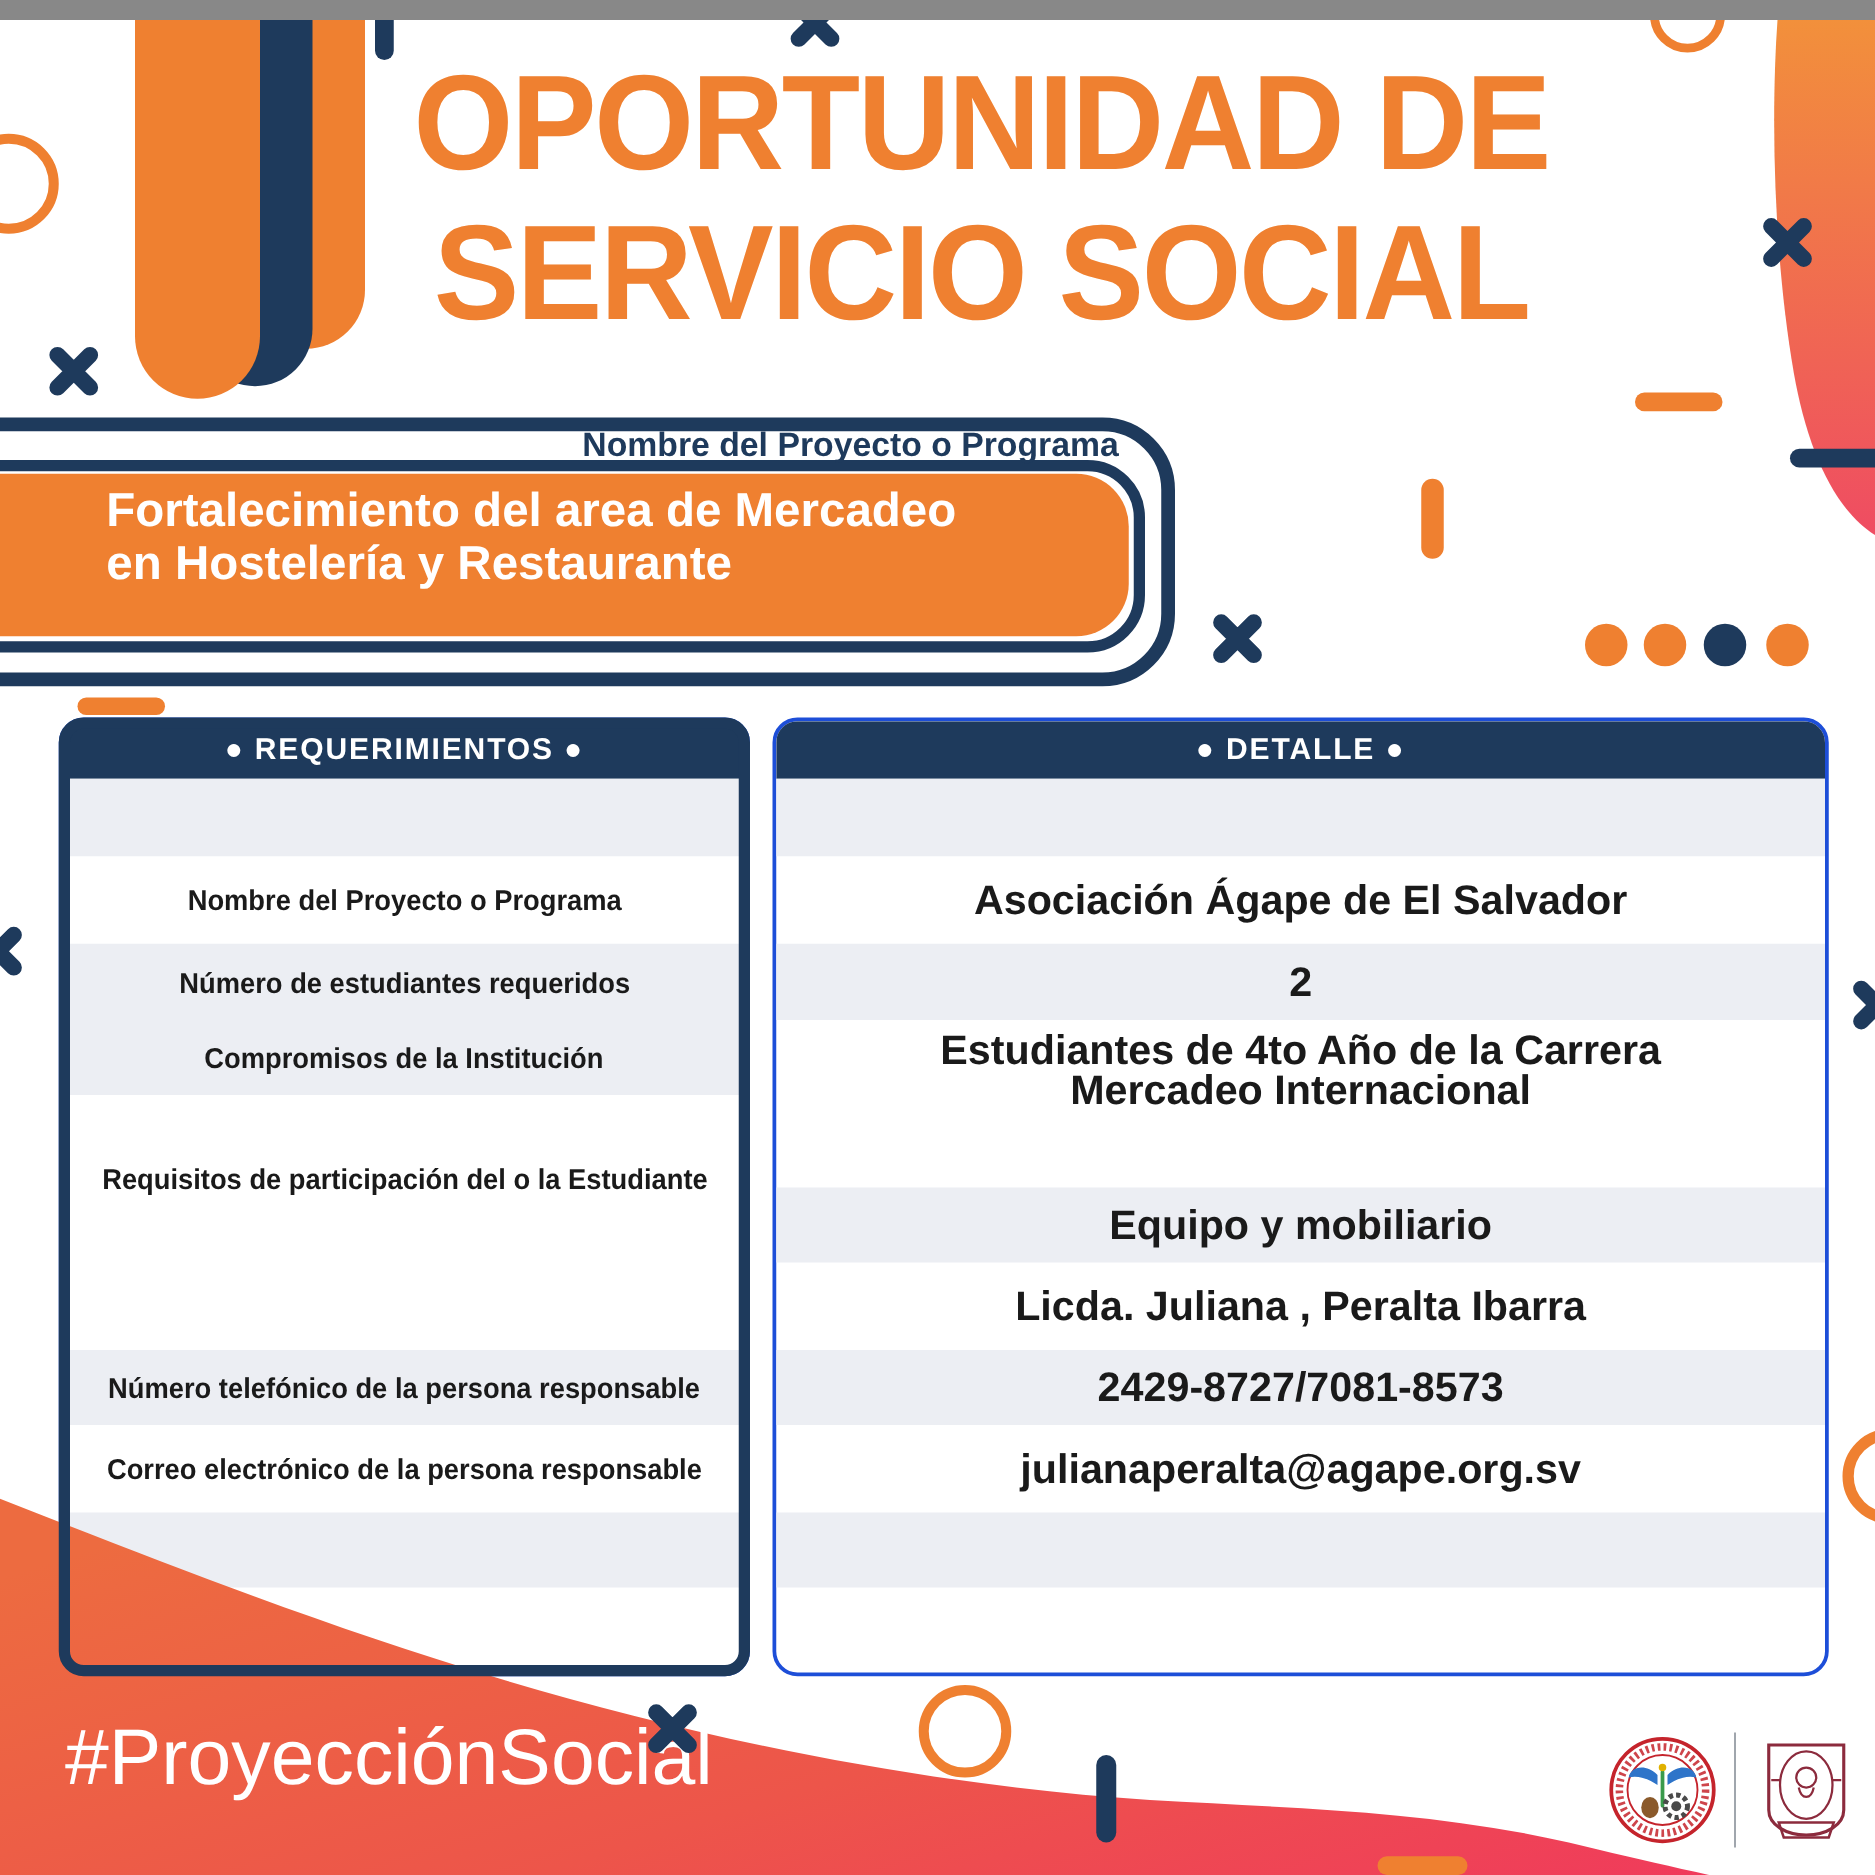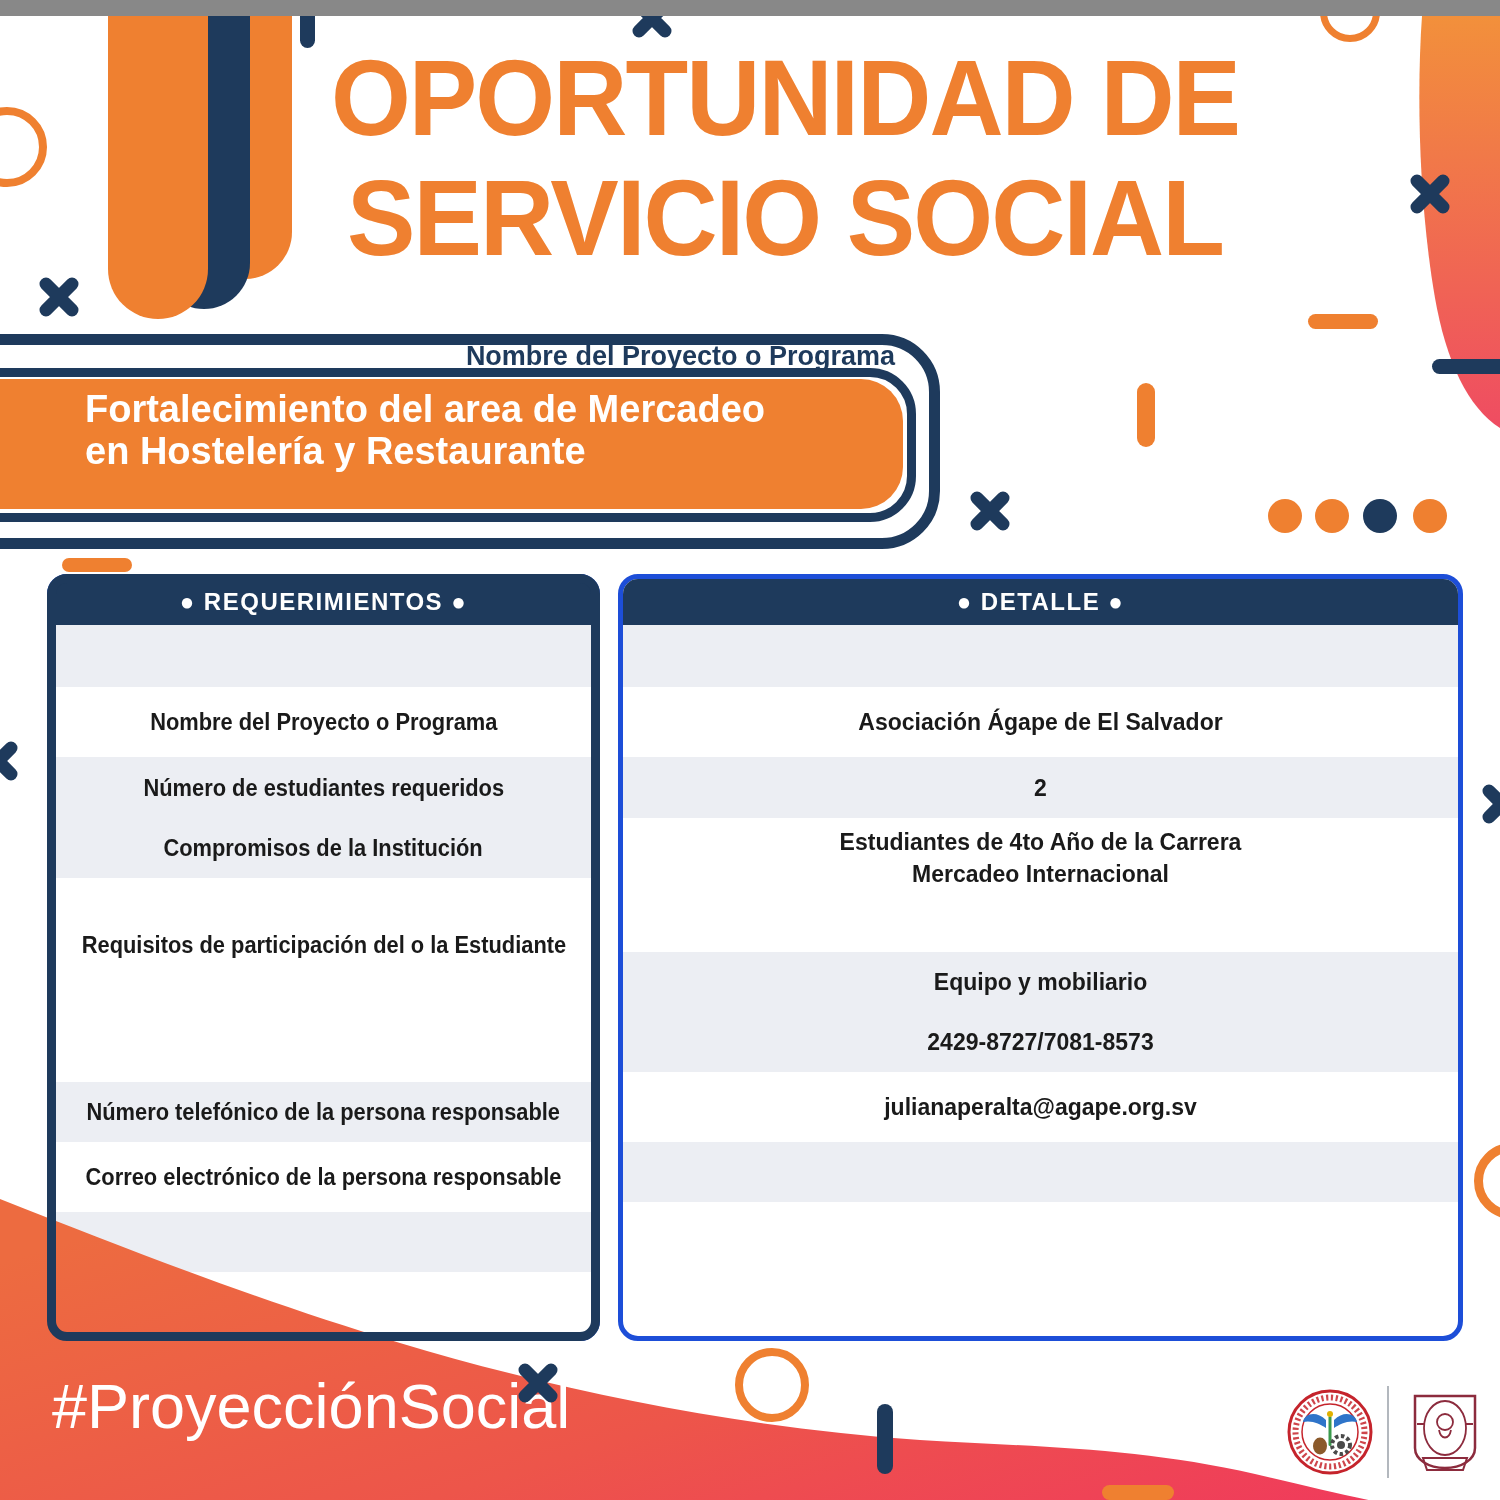--- a/index.html
+++ b/index.html
@@ -35,34 +35,34 @@
   .banner-inner{left:-80px;top:352px;width:996px;height:154px;background:#ffffff;
     border:9px solid #1E3A5C;border-radius:46px;box-sizing:border-box;z-index:2;}
   .banner-orange{left:-80px;top:363px;width:983px;height:130px;background:#EF8030;
     border-radius:42px;z-index:2;}
   .banner-label{right:605px;top:325px;font-size:27px;font-weight:bold;color:#1E3A5C;z-index:3;white-space:nowrap;}
   .banner-text{left:85px;color:#ffffff;font-size:38px;font-weight:bold;z-index:3;white-space:nowrap;}
   .banner-text-1{top:372px;}
   .banner-text-2{top:414px;}
 
   
-  .panel{position:absolute;top:558px;height:767px;border:5px solid #1d4ed8;border-radius:20px;
+  .panel{position:absolute;top:558px;height:767px;border:3px solid #1d4ed8;border-radius:20px;
     box-sizing:border-box;background:#ffffff;overflow:hidden;z-index:3;display:flex;flex-direction:column;}
   .panel-left{left:47px;width:553px;}
   .panel-right{left:618px;width:845px;}
   .panel-header{height:46px;flex:0 0 46px;background:#1E3A5C;color:#ffffff;display:flex;
     align-items:center;justify-content:center;font-weight:bold;font-size:24px;letter-spacing:1.5px;}
   .row{display:flex;align-items:center;justify-content:center;}
   .row.g{background:#ECEEF3;}
   .rh0{flex:0 0 62px;} .rh1{flex:0 0 70px;} .rh2{flex:0 0 61px;} .rh3{flex:0 0 134px;}
   .rh4{flex:0 0 60px;} .rh5{flex:0 0 70px;} .rh6{flex:0 0 60px;} .rh7{flex:0 0 70px;}
   .rh8{flex:0 0 60px;} .rh9{flex:1 1 auto;}
   .cell{color:#1A1A1A;font-weight:bold;text-align:center;white-space:pre-line;line-height:32px;}
   .panel-left .cell{font-size:23px;transform:scaleX(0.95);}
-  .panel-right .cell{font-size:23px;}
+  .panel-right .cell{font-size:33px;}
   .panel-right .row.top-al{align-items:flex-start;padding-top:8px;box-sizing:border-box;}
   .panel-border-overlay{left:47px;top:558px;width:553px;height:767px;border:9px solid #1E3A5C;
     border-radius:20px;box-sizing:border-box;background:transparent;z-index:6;pointer-events:none;}
 
   
   .hashtag{left:52px;top:1364px;font-size:63px;line-height:52px;font-weight:normal;color:#ffffff;z-index:7;white-space:nowrap;}
   .z7{z-index:7;}
   .logos{left:1282px;top:1362px;z-index:7;}
 </style>
 </head>
@@ -178,20 +178,23 @@
       </div>
     <div class="row g rh2">
         <span class="cell">2</span>
       </div>
     <div class="row rh3 top-al">
         <span class="cell">Estudiantes de 4to Año de la Carrera
 Mercadeo Internacional</span>
       </div>
     <div class="row g rh4">
         <span class="cell">Equipo y mobiliario</span>
+      </div>
+    <div class="row rh5">
+        <span class="cell">Licda. Juliana , Peralta Ibarra</span>
       </div>
     <div class="row g rh6">
         <span class="cell">2429-8727/7081-8573</span>
       </div>
     <div class="row rh7">
         <span class="cell">julianaperalta@agape.org.sv</span>
       </div>
     <div class="row g rh8">
         <span class="cell"></span>
       </div>

